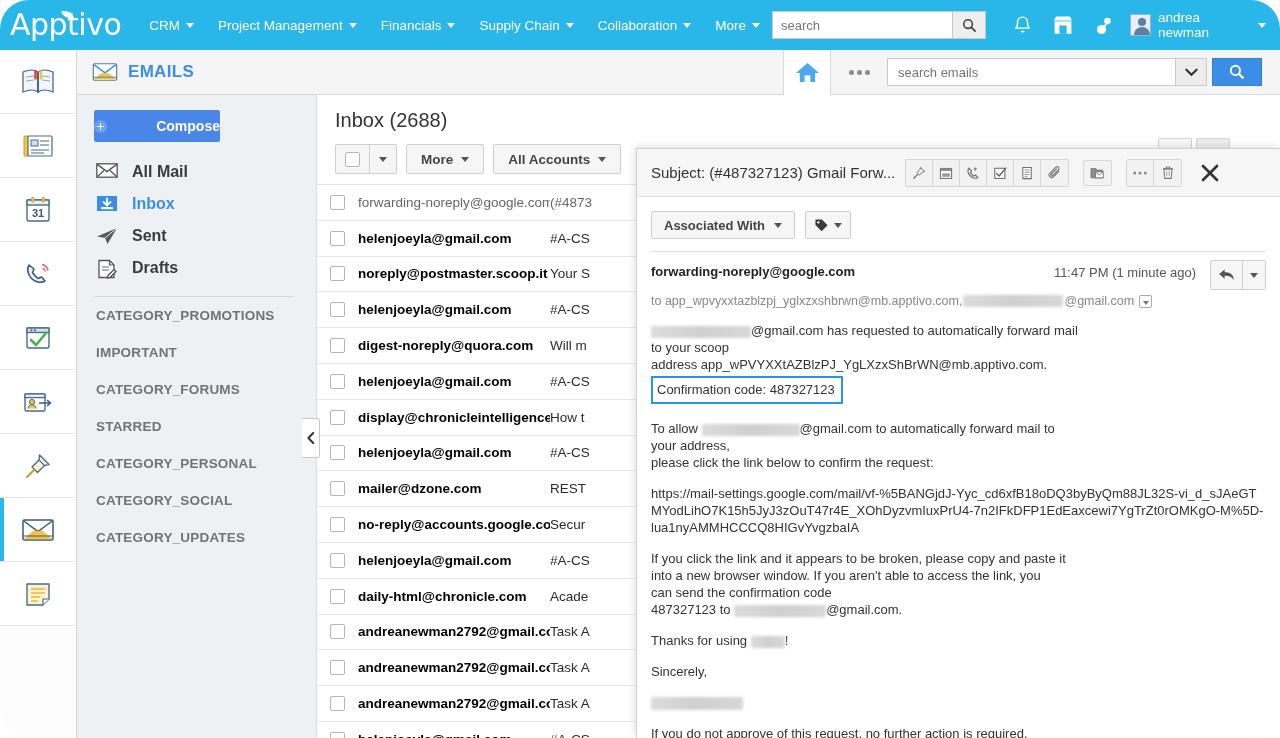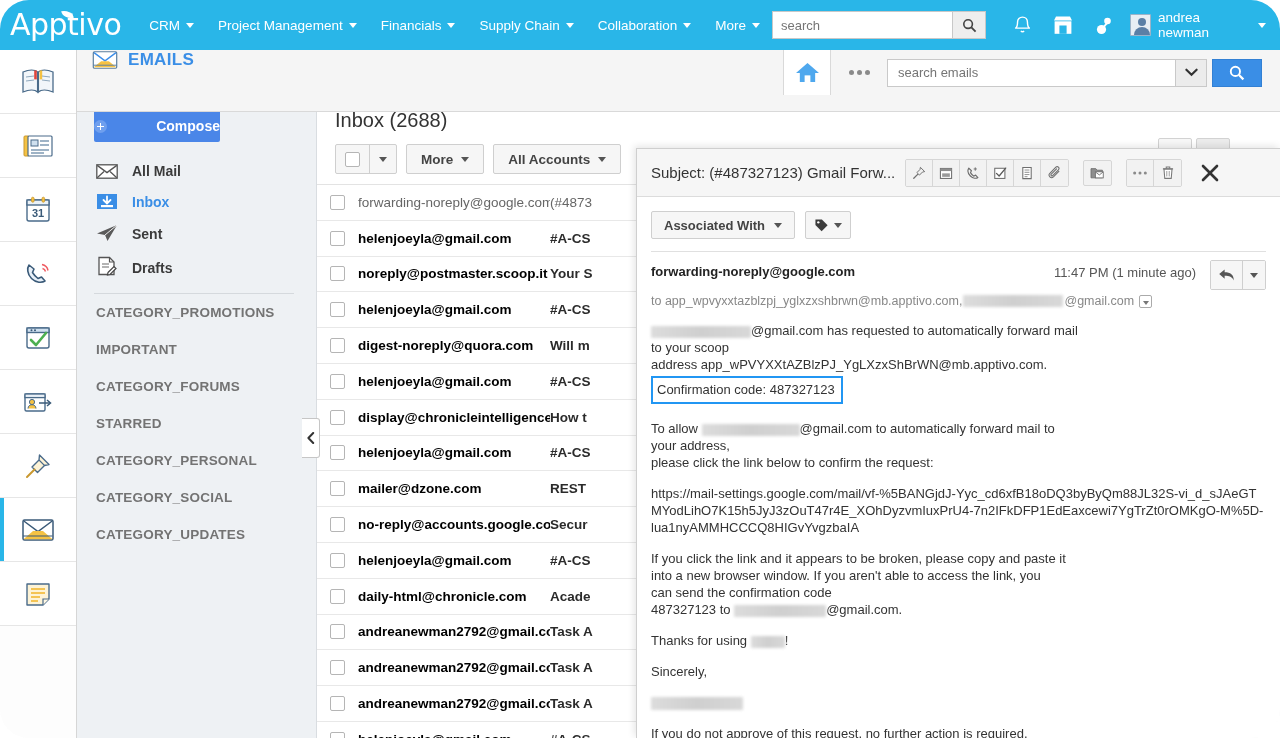--- a/index.html
+++ b/index.html
@@ -71,22 +71,22 @@
     background: #ffffff;
   }
   .rail-item.active { background: #ffffff; }
   .rail-item.active:before {
     content: ""; position: absolute; left: 0; top: 0; bottom: 0; width: 4px; background: #29b6e8;
   }
   .rail-blank { border-bottom: none; background: #fdfdfd; }
 
   
   .apphdr {
-    position: absolute; top: 50px; left: 72px; right: 0; height: 62px;
-    background: #f5f5f5; border-bottom: 1px solid #d9d9d9; display: flex; align-items: flex-start;
+    position: absolute; top: 50px; left: 72px; right: 0; height: 45px;
+    background: #f5f5f5; border-bottom: 1px solid #d9d9d9; display: flex; align-items: center;
     z-index: 20;
   }
   .apphdr .title {
     display: flex; align-items: center; gap: 10px; padding-left: 20px;
     font-size: 17px; font-weight: bold; color: #3a8ee6; letter-spacing: 0.3px;
   }
   .hdr-right { margin-left: auto; display: flex; align-items: stretch; height: 45px; }
   .home-btn {
     width: 48px; background: #ffffff; border-left: 1px solid #d9d9d9; border-right: 1px solid #d9d9d9;
     display: flex; align-items: center; justify-content: center; cursor: pointer;
@@ -124,22 +124,22 @@
     width: 13px; height: 13px; border-radius: 50%; background: #6f9fee;
     position: relative; display: inline-block;
   }
   .compose .plus:before, .compose .plus:after {
     content:""; position:absolute; background:#fff;
   }
   .compose .plus:before { left:3px; top:6px; width:7px; height:1.5px; }
   .compose .plus:after  { left:5.7px; top:3.2px; width:1.5px; height:7px; }
   .folders { margin-top: 14px; }
   .folder {
-    display: flex; align-items: flex-end; gap: 14px; padding: 7px 0 7px 24px;
-    font-size: 14px; font-weight: bold; color: #3b3b3b; cursor: pointer;
+    display: flex; align-items: flex-start; gap: 14px; padding: 7px 0 7px 24px;
+    font-size: 16px; font-weight: bold; color: #3b3b3b; cursor: pointer;
   }
   .folder.sel { color: #3a8ee6; }
   .folder .ic { width: 22px; display: flex; align-items: center; justify-content: center; }
   .divline { height: 1px; background: #d5d9dd; margin: 10px 22px 0 22px; }
   .cat {
     padding: 11px 0 11px 24px; font-size: 13.5px; font-weight: bold;
     color: #737373; letter-spacing: 0.2px; cursor: pointer;
   }
 
   
@@ -177,21 +177,21 @@
     height: 35.8px; display: flex; align-items: center;
     border-bottom: 1px solid #e8e8e8; cursor: pointer; overflow: hidden;
   }
   .mrow .cbw { width: 41px; display: flex; align-items: center; justify-content: center; flex: none; }
   .mrow .from {
     width: 192px; flex: none; font-size: 13.5px; font-weight: bold; color: #000000;
     white-space: nowrap; overflow: hidden;
   }
   .mrow.read .from { font-weight: normal; color: #666; }
   .mrow .subj {
-    font-size: 13.5px; font-weight: bold; color: #2b2b2b; white-space: nowrap; overflow: hidden;
+    font-size: 13.5px; font-weight: normal; color: #2b2b2b; white-space: nowrap; overflow: hidden;
   }
   .mrow.read .subj { font-weight: normal; color: #666; }
 
   
   .ghost-btns {
     position: absolute; right: 50px; top: 138px; display: flex; gap: 4px; z-index: 11;
   }
   .ghost-btns div {
     width: 34px; height: 26px; border: 1px solid #d2d2d2; background: #f7f7f7; border-radius: 2px;
   }

